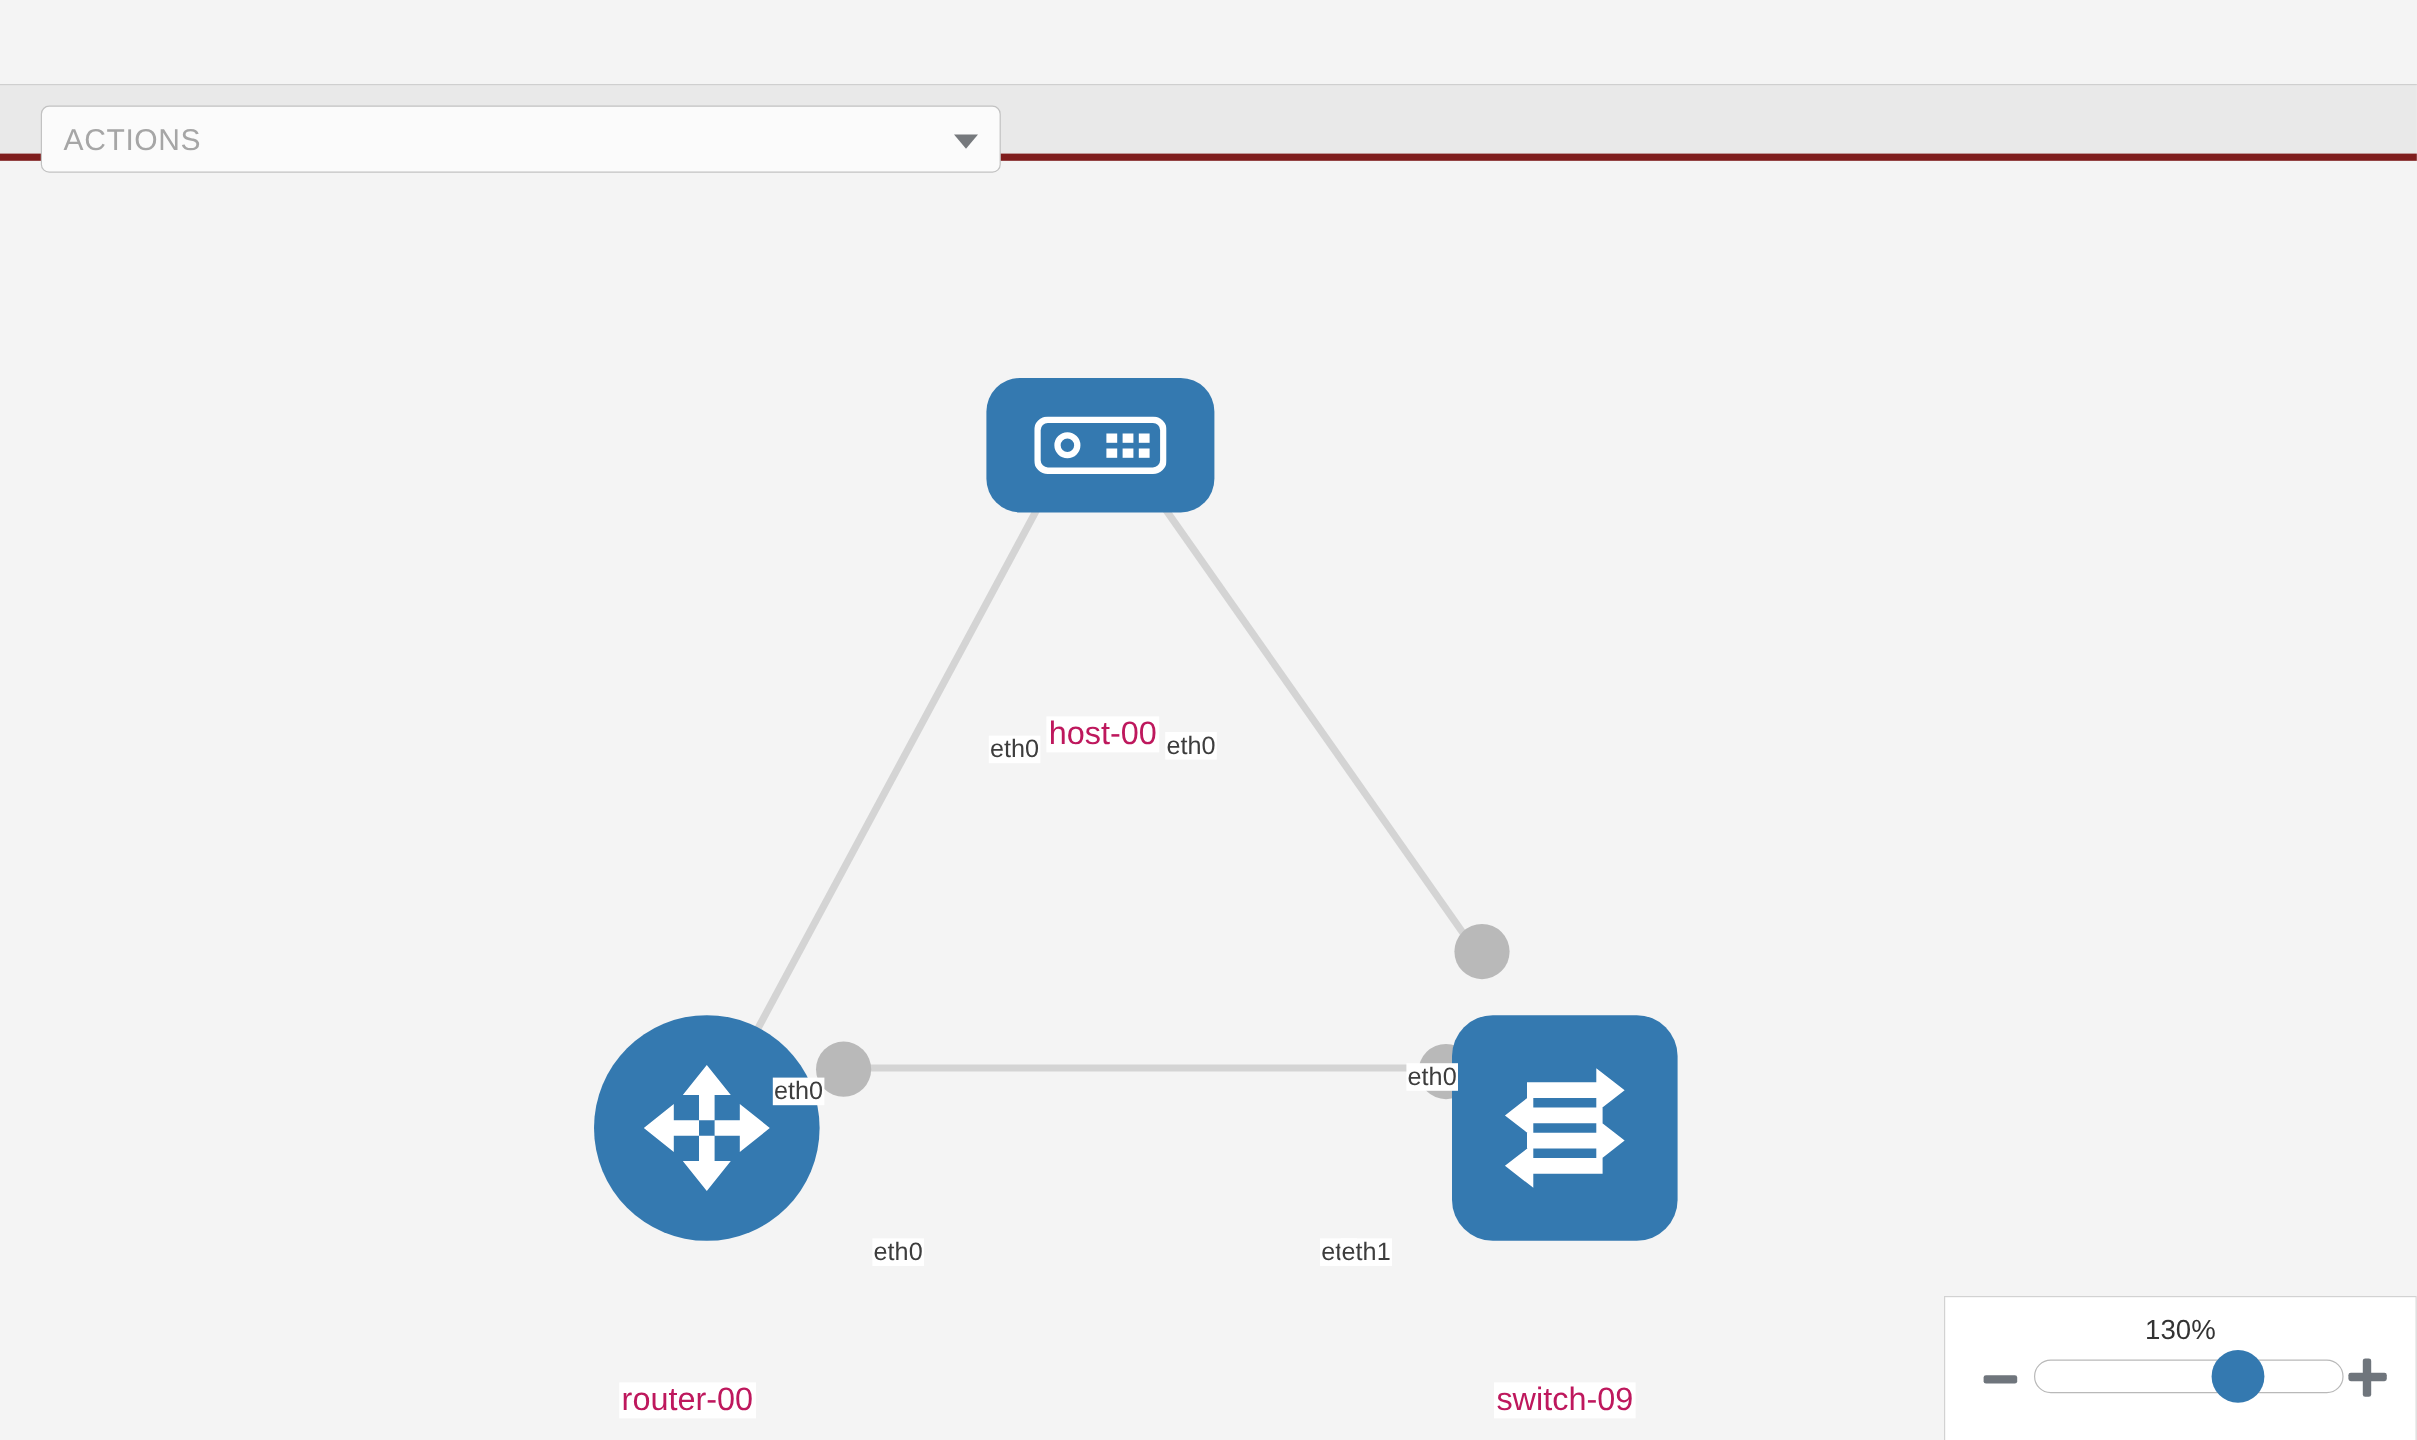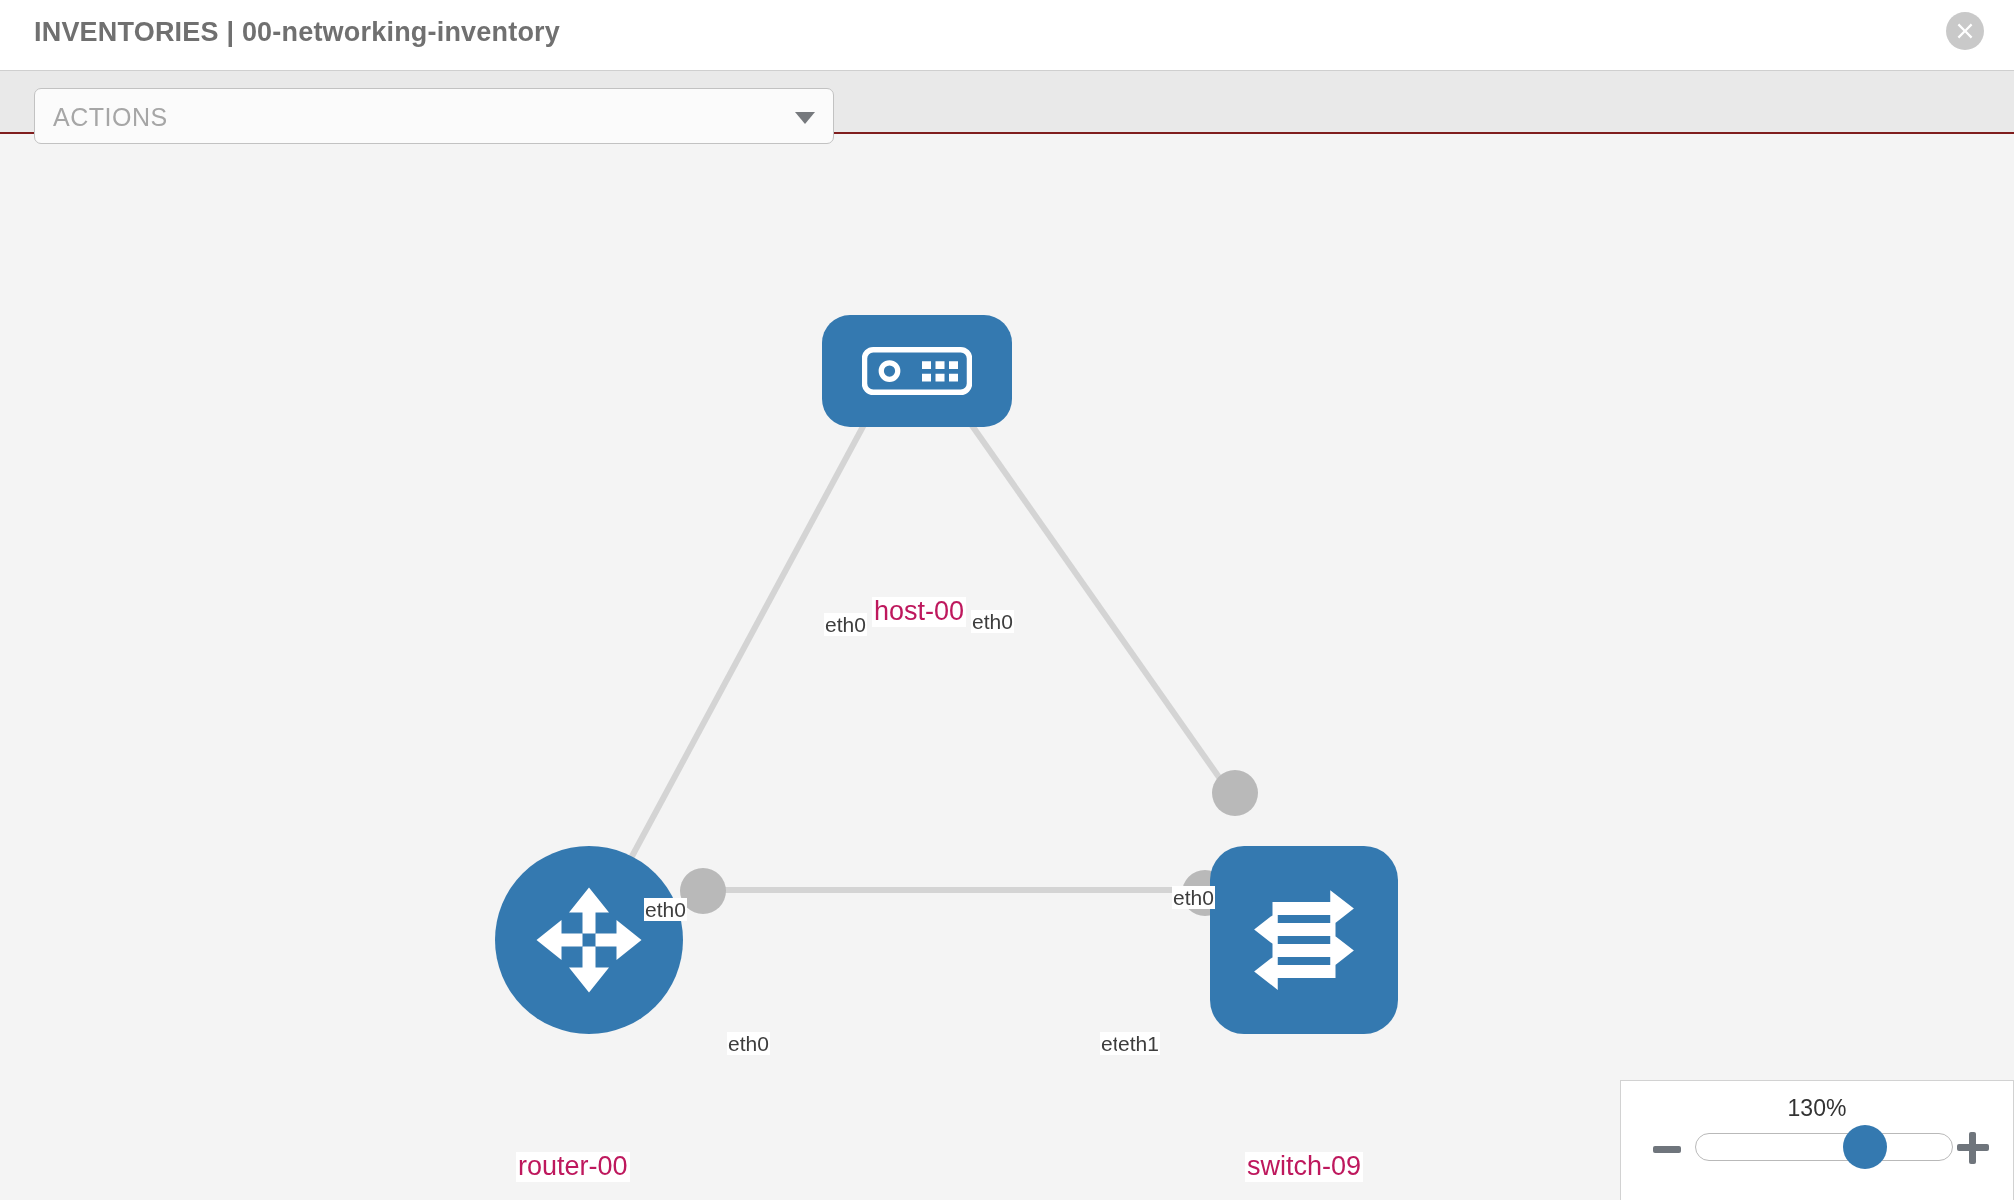--- a/index.html
+++ b/index.html
@@ -25,21 +25,21 @@
     position:absolute;right:30px;top:12px;width:38px;height:38px;
     border-radius:50%;background:#c9c9c9;cursor:pointer;
   }
   .close-btn svg{position:absolute;left:9px;top:9px;}
 
   
   .toolbar{
     position:absolute;left:0;top:70px;width:2014px;height:64px;
     background:#e9e9e9;
     border-top:1px solid #cfcfcf;
-    border-bottom:2px solid #7f1d1d;
+    border-bottom:6px solid #7f1d1d;
     box-sizing:border-box;
   }
   .select-box{
     position:absolute;box-sizing:border-box;
     background:#fbfbfb;border:1px solid #c2c2c2;border-radius:7px;
     height:56px;cursor:pointer;
   }
   .select-box .sel-label{
     position:absolute;left:18px;top:14px;
     font-size:25px;color:#a6a6a6;letter-spacing:0.5px;white-space:nowrap;
@@ -110,28 +110,20 @@
   .zoom-thumb{
     position:absolute;top:44px;width:44px;height:44px;border-radius:50%;
     background:#3479b0;cursor:pointer;
   }
 </style>
 </head>
 <body>
 
 <div class="app">
 
-  <div class="titlebar">
-    <div class="title-text">INVENTORIES | 00-networking-inventory</div>
-    <div class="close-btn">
-      <svg width="20" height="20" viewBox="0 0 20 20">
-        <path d="M4.2 2.6 L10 8.4 L15.8 2.6 L17.4 4.2 L11.6 10 L17.4 15.8 L15.8 17.4 L10 11.6 L4.2 17.4 L2.6 15.8 L8.4 10 L2.6 4.2 Z" fill="#ffffff"></path>
-      </svg>
-    </div>
-  </div>
 
   <div class="toolbar">
 
     <div class="select-box" id="actions-select">
       <span class="sel-label">ACTIONS</span>
       <span class="caret"></span>
     </div>
 
     <svg class="tool-icon" id="wrench-icon" width="46" height="46" viewBox="0 0 24 24">
       <path fill="#7a8189" d="M21.7 6.1a5.6 5.6 0 0 1-7.3 5.3l-7.6 7.6a2.2 2.2 0 1 1-3.1-3.1l7.6-7.6a5.6 5.6 0 0 1 7-7.1L15.4 4.1a1.5 1.5 0 0 0 0 2.1l2 2a1.5 1.5 0 0 0 2.1 0l2-2.9c.1.3.2.5.2.8z"></path>

